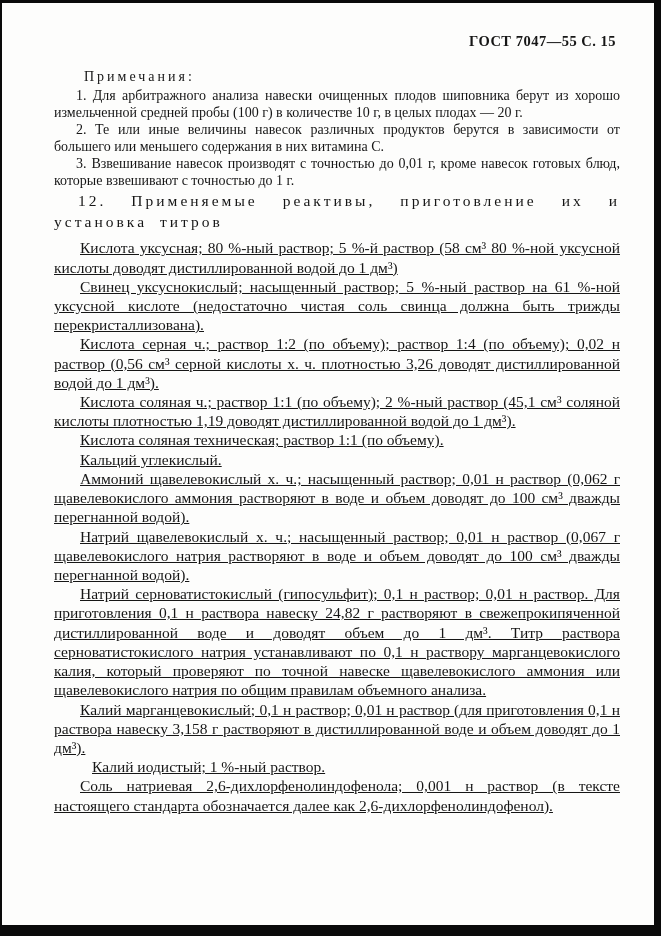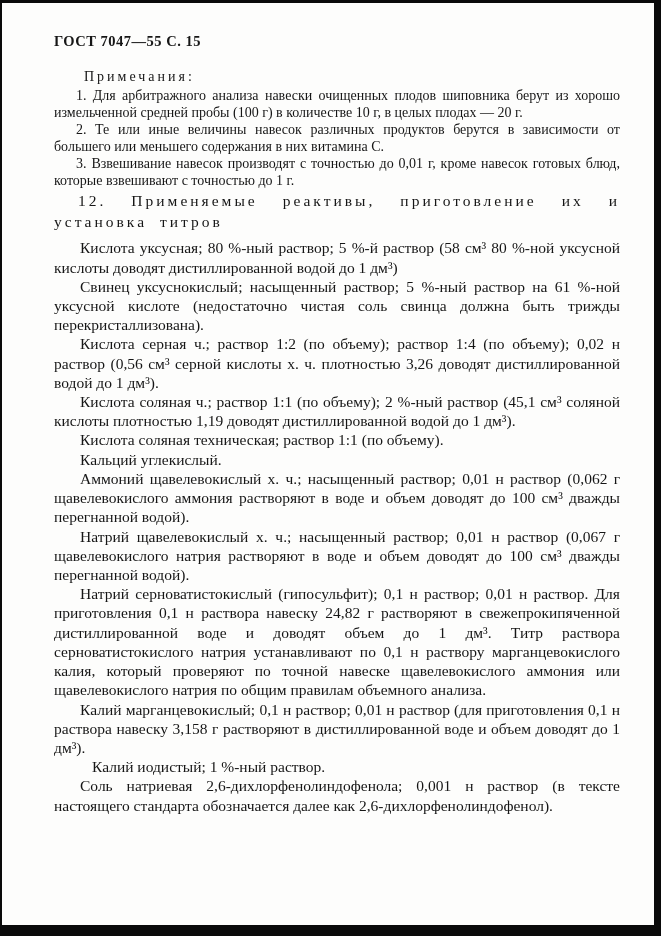--- a/index.html
+++ b/index.html
@@ -16,20 +16,21 @@
     border-top: 3px solid #0a0a0a;
     border-left: 2px solid #0a0a0a;
     border-right: 7px solid #0a0a0a;
     border-bottom: 11px solid #0a0a0a;
     padding: 30px 34px 10px 52px;
     overflow: hidden;
     font-family: "Liberation Serif", "DejaVu Serif", serif;
     color: #161616;
   }
   .gost-header {
+    text-align: right;
     font-weight: bold;
     font-size: 14.5px;
     letter-spacing: 0.5px;
     margin-bottom: 18px;
     padding-right: 4px;
   }
   .notes {
     font-size: 14px;
     line-height: 1.22;
   }
@@ -47,20 +48,21 @@
     font-size: 15.5px;
     line-height: 1.38;
     letter-spacing: 3px;
     word-spacing: 6px;
     text-indent: 24px;
     text-align: justify;
   }
   .body-text {
     font-size: 15.5px;
     line-height: 1.24;
+    text-decoration: underline;
   }
   .para {
     text-align: justify;
     text-indent: 26px;
     margin: 0;
   }
   .para.extra-indent {
     text-indent: 38px;
   }
 </style>

